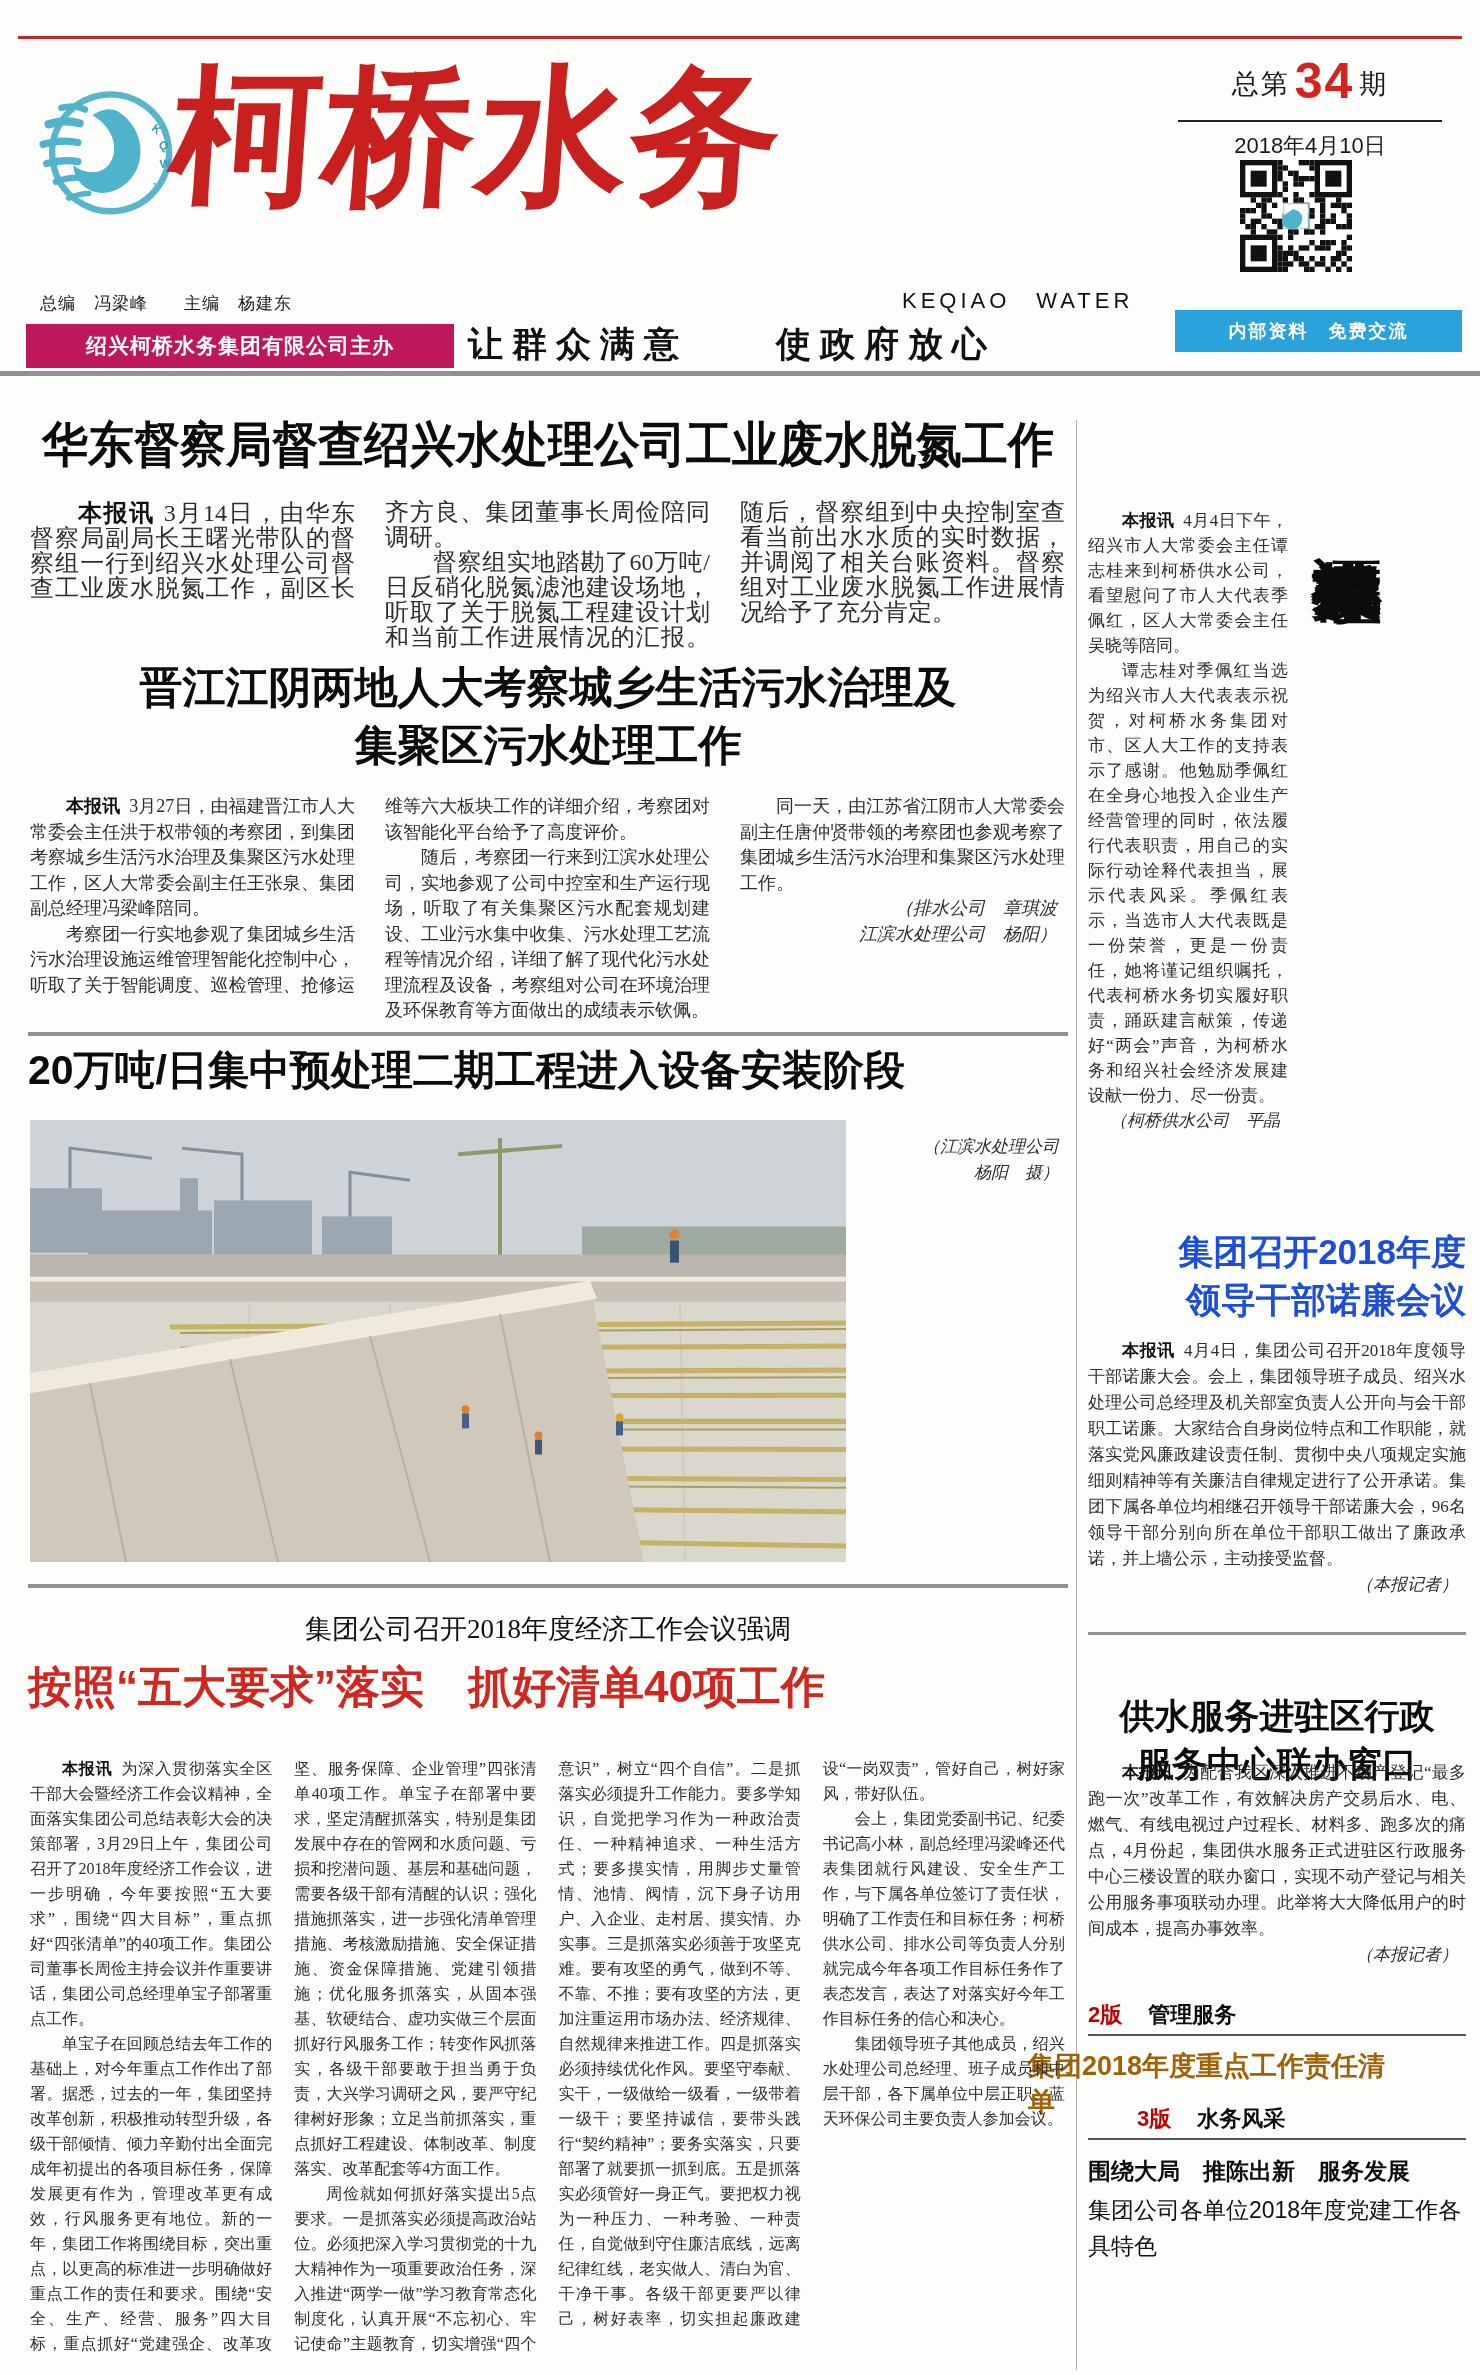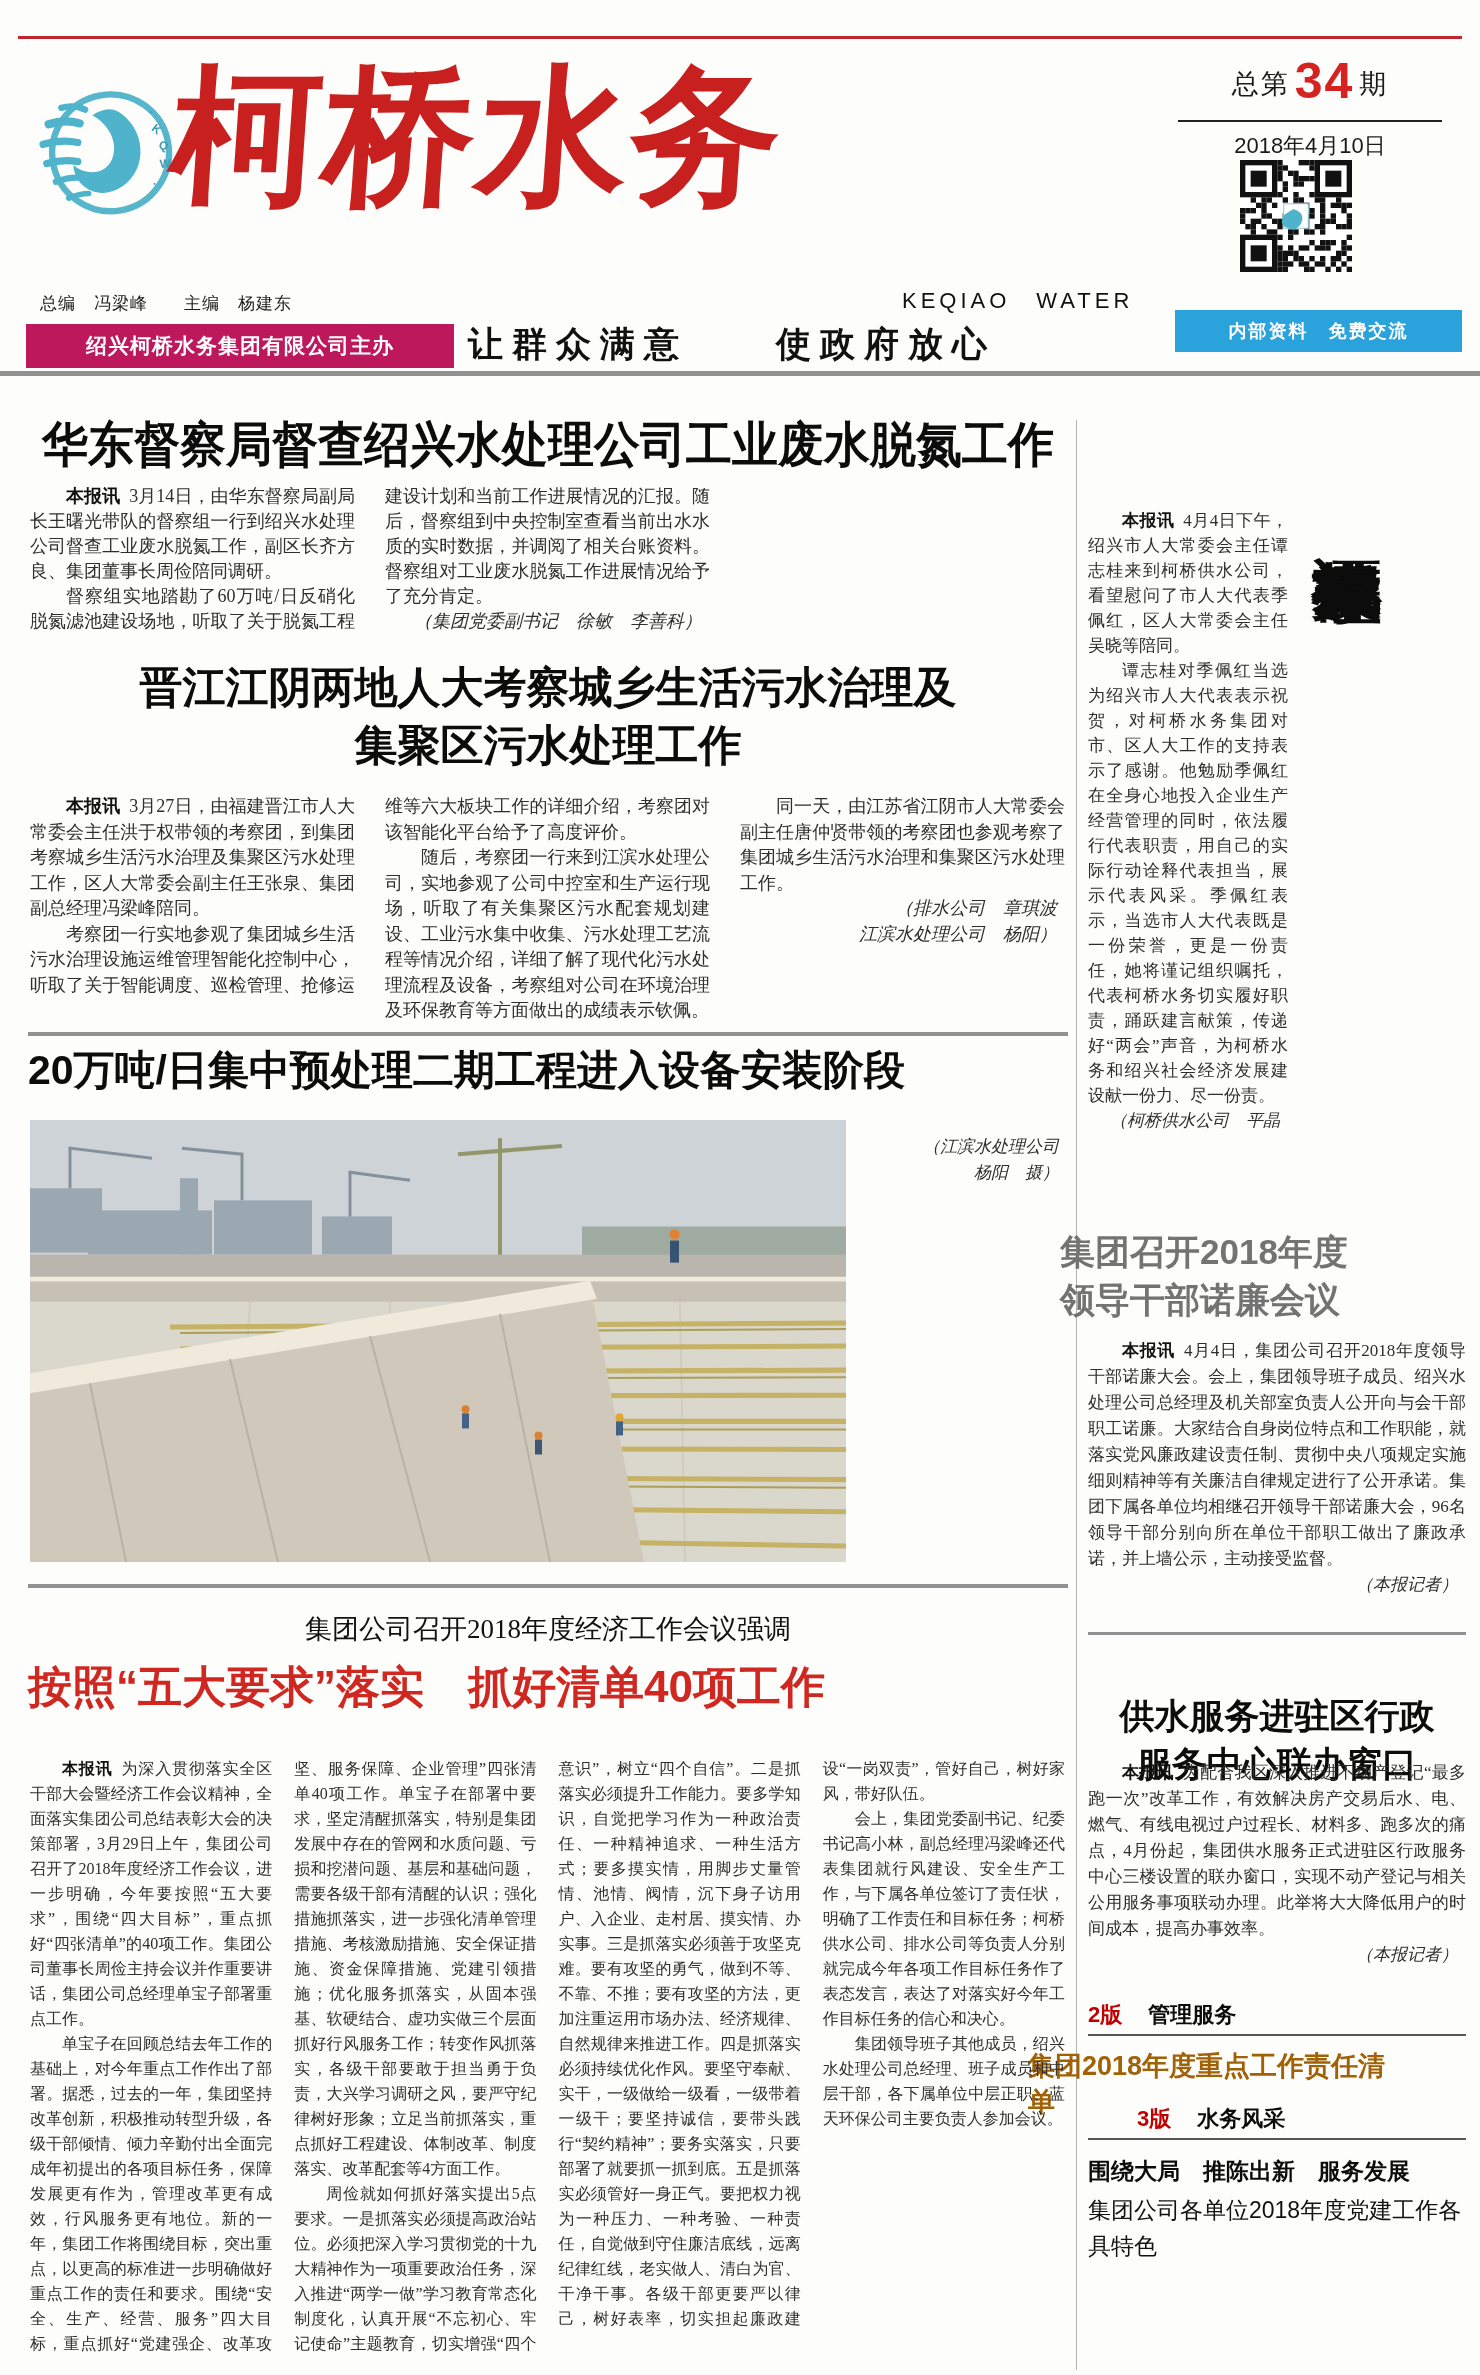--- a/index.html
+++ b/index.html
@@ -33,42 +33,42 @@
   
   .body-cols p,.narrow p{margin:0;text-indent:2em;}
   .body-cols{text-align:justify;overflow:hidden;column-fill:auto;}
   .narrow{text-align:justify;overflow:hidden;}
   .lead{font-family:"Liberation Sans",sans-serif;font-weight:700;color:#111;margin-right:9px;}
   .byline{text-align:right !important;text-indent:0 !important;font-style:italic;padding-right:8px;}
   .rule-gray{height:4px;background:#8f9193;}
 
   #a1-headline{left:28px;top:417px;width:1040px;font:900 46px/54px "Liberation Sans",sans-serif;
         color:#0c0c0c;text-align:center;transform:scaleY(1.05);white-space:nowrap;}
-  #a1-body{left:30px;top:484px;width:1035px;height:150px;column-count:3;column-gap:30px;
-        font-size:18px;line-height:25px;}
+  #a1-body{left:30px;top:500px;width:1035px;height:150px;column-count:3;column-gap:30px;
+        font-size:24px;line-height:25px;}
 
   #a2-headline{left:28px;top:658px;width:1040px;text-align:center;
         font:900 43px/58px "Liberation Sans",sans-serif;color:#0c0c0c;}
   #a2-body{left:30px;top:794px;width:1035px;height:238px;column-count:3;column-gap:30px;
         font-size:18px;line-height:25.5px;}
   #rule-a2{left:28px;top:1032px;width:1040px;}
 
   #a3-headline{left:28px;top:1044px;width:1040px;font:900 41px/52px "Liberation Sans",sans-serif;color:#0c0c0c;white-space:nowrap;}
   #photo{left:30px;top:1120px;width:816px;height:442px;}
   #a3-caption{left:862px;top:1134px;width:205px;height:428px;font-size:17px;line-height:25.5px;
         font-style:italic;}
   #rule-a3{left:28px;top:1584px;width:1040px;}
 
   #a4-body{left:1088px;top:508px;width:200px;height:628px;font-size:17px;line-height:25px;}
   #a4-headline{left:1330px;top:520px;width:52px;height:615px;writing-mode:vertical-rl;
         font:900 46px "Liberation Sans",sans-serif;letter-spacing:2px;color:#0c0c0c;
         transform:scaleX(1.5);transform-origin:50% 50%;}
 
-  #a5-headline{left:1060px;top:1228px;width:378px;text-align:left;
-        font:900 35px/48px "Liberation Sans",sans-serif;color:#737373;}
+  #a5-headline{left:1088px;top:1228px;width:378px;text-align:right;
+        font:900 35px/48px "Liberation Sans",sans-serif;color:#1d4ed8;}
   #a5-body{left:1088px;top:1338px;width:378px;height:292px;font-size:17px;line-height:26px;}
   #rule-a5{left:1088px;top:1632px;width:378px;height:3px;}
 
   #a7-headline{left:1088px;top:1650px;width:378px;text-align:center;
         font:900 35px/48px "Liberation Sans",sans-serif;color:#0c0c0c;margin-top:42px;}
   #a7-body{left:1088px;top:1760px;width:378px;height:230px;font-size:17px;line-height:26px;}
 
   .teaser-head{width:378px;font:700 22px/30px "Liberation Sans",sans-serif;color:#0c0c0c;}
   .page-label{color:#c00000;margin-right:26px;}
   .teaser-hr{width:378px;height:2px;background:#555;}

